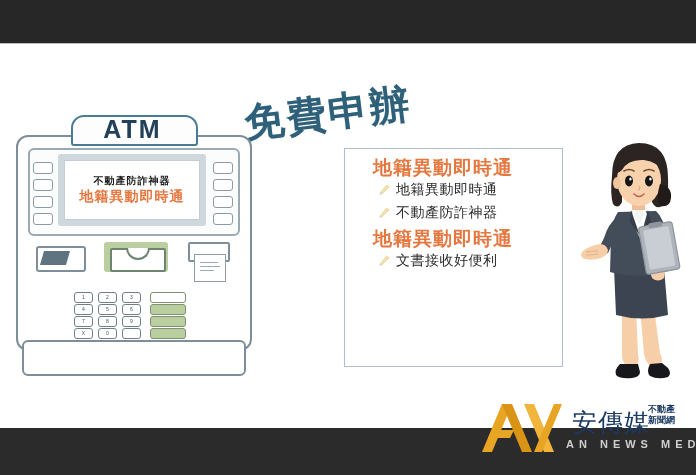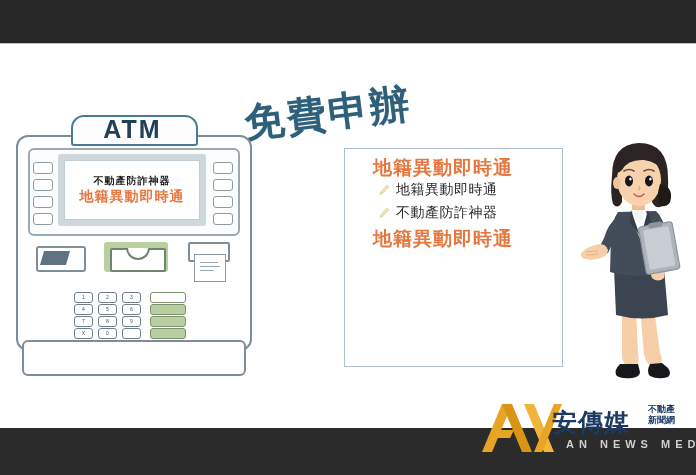--- a/index.html
+++ b/index.html
@@ -150,22 +150,22 @@
   .atm-base{
     position:absolute;left:14px;top:228px;width:220px;height:32px;
     border:2px solid #7d8e99;border-radius:6px;background:#fff;
   }
   
   .woman{position:absolute;left:578px;top:140px;width:110px;height:242px;}
   
   .logo{position:absolute;left:480px;top:398px;width:206px;height:62px;}
   .logo-mark{position:absolute;left:0;top:4px;width:84px;height:52px;}
   .logo-cn{
-    position:absolute;left:72px;top:8px;
-    font-size:25px;font-weight:700;color:#1c3a63;letter-spacing:1px;
+    position:absolute;left:92px;top:8px;
+    font-size:25px;font-weight:400;color:#1c3a63;letter-spacing:1px;
     white-space:nowrap;
     text-align:right;
   }
   .logo-cn-sm{
     position:absolute;left:168px;top:6px;
     font-size:9px;font-weight:700;color:#1c3a63;line-height:11px;
     letter-spacing:0px;white-space:nowrap;text-align:left;
   }
   .logo-en{
     position:absolute;left:86px;top:40px;
@@ -261,20 +261,29 @@
       <span class="pen-icon">
         <svg viewBox="0 0 16 16" width="14" height="14">
           <path d="M11.5 2.2 L13.8 4.5 L6.2 12.1 L3.4 13.2 L4.2 10.2 Z" fill="#f2e3a8" stroke="#d9c98d" stroke-width=".7"></path>
           <path d="M3.4 13.2 L4.2 10.2 L6.2 12.1 Z" fill="#cfd8de"></path>
         </svg>
       </span>
       <span>不動產防詐神器</span>
     </div>
 
     <div class="feat-head">地籍異動即時通</div>
+    <div class="feat-sub">
+      <span class="pen-icon">
+        <svg viewBox="0 0 16 16" width="14" height="14">
+          <path d="M11.5 2.2 L13.8 4.5 L6.2 12.1 L3.4 13.2 L4.2 10.2 Z" fill="#f2e3a8" stroke="#d9c98d" stroke-width=".7"></path>
+          <path d="M3.4 13.2 L4.2 10.2 L6.2 12.1 Z" fill="#cfd8de"></path>
+        </svg>
+      </span>
+      <span>文書接收好便利</span>
+    </div>
   </div>
 
   <div class="woman">
     <svg viewBox="0 0 110 242" width="110" height="242">
 
       <path d="M44 168 L44 215 Q44 224 50 226 L58 226 Q62 222 60 214 L58 168 Z" fill="#f6cfa8"></path>
       <path d="M62 168 L66 214 Q68 224 74 226 L82 226 Q86 221 82 213 L76 168 Z" fill="#f6cfa8"></path>
 
       <path d="M42 224 Q36 230 38 235 Q42 239 54 238 Q62 237 62 232 L60 224 Z" fill="#17181c"></path>
       <path d="M72 224 Q68 232 72 236 Q80 240 90 237 Q94 234 90 228 L84 223 Z" fill="#17181c"></path>

